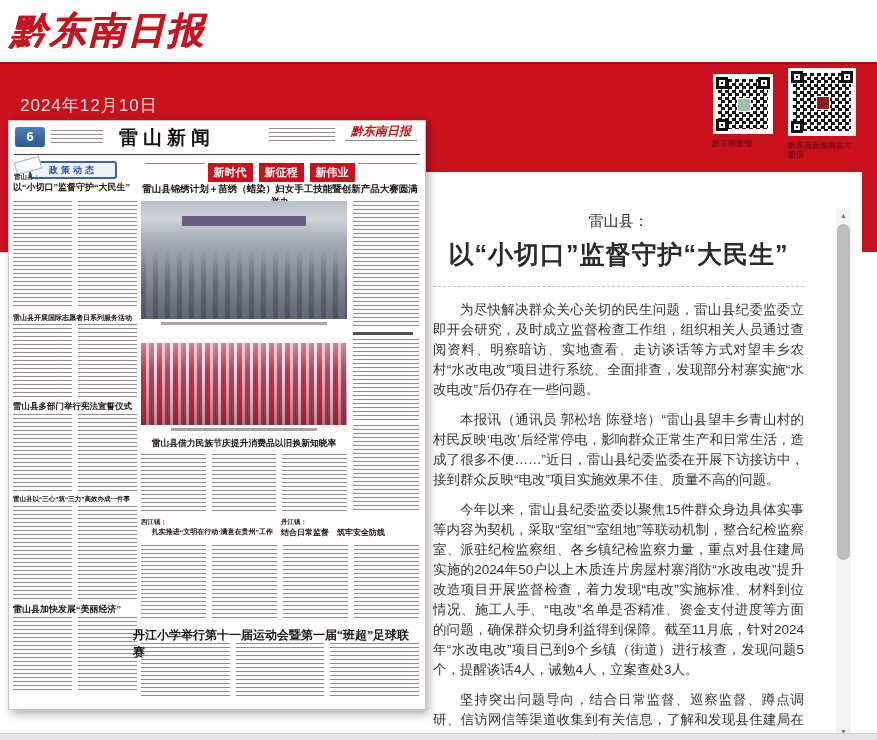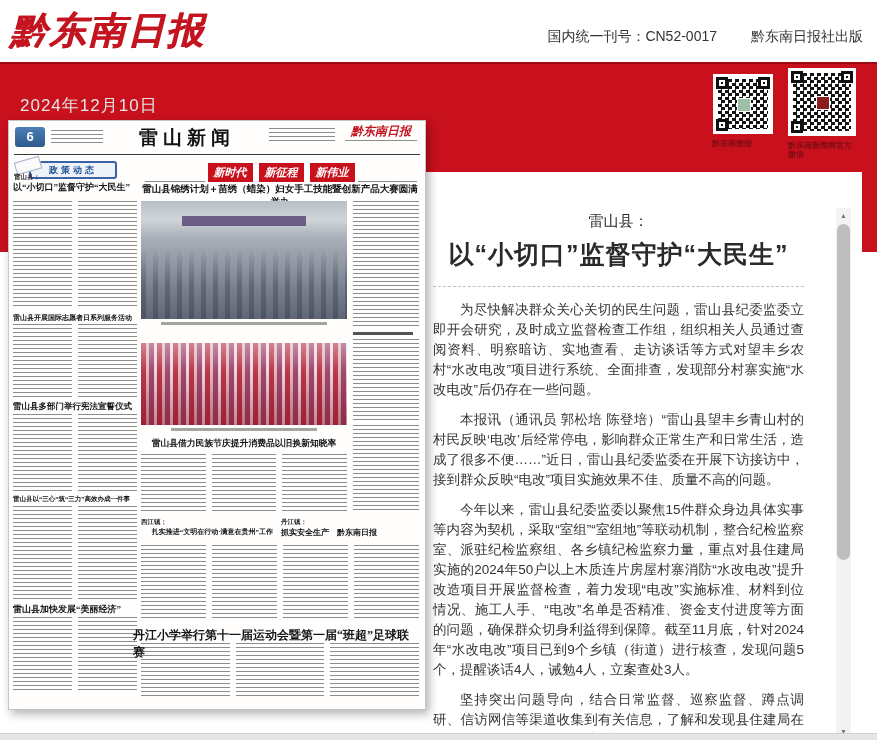--- a/index.html
+++ b/index.html
@@ -53,34 +53,34 @@
   
   .thumb{position:absolute;left:8px;top:120px;width:416px;height:588px;background:#fffefd;
       border:1px solid #c6c6c6;box-shadow:3px 4px 9px rgba(0,0,0,.30);z-index:3;}
   .thumb *{box-sizing:border-box;}
 
   .np-badge{position:absolute;left:6px;top:6px;width:30px;height:20px;border-radius:3px;
       background:linear-gradient(#4a7fb5,#2c5a8c);color:#fff;font-weight:bold;font-size:13px;
       text-align:center;line-height:20px;}
   .np-badge-side{position:absolute;left:42px;top:9px;width:52px;height:14px;}
   .np-title{position:absolute;left:110px;top:4px;font-family:Liberation Sans, sans-serif;
-      font-weight:bold;font-size:19px;color:#111;letter-spacing:5px;margin-left:20px;}
+      font-weight:bold;font-size:19px;color:#111;letter-spacing:5px;}
   .np-mast-ft{position:absolute;right:90px;top:7px;width:66px;height:16px;}
   .np-minilogo{position:absolute;right:4px;top:3px;width:80px;text-align:center;}
   .np-minilogo .t{font-family:"DejaVu Serif",serif;font-style:italic;font-weight:bold;
       font-size:12px;color:#c31420;line-height:14px;}
   .np-minilogo .u{margin:2px auto 0;width:72px;height:4px;}
   .np-rule{position:absolute;left:5px;right:5px;top:33px;border-top:1px solid #3a3a3a;}
 
   .np-stamp{position:absolute;left:20px;top:40px;width:88px;height:18px;border:2px solid #3962a8;
       border-radius:3px;background:#eef3fa;color:#1c4d95;font-weight:bold;font-size:9px;
       text-align:center;line-height:14px;letter-spacing:3px;}
   .np-stamp::before{content:"";position:absolute;left:-16px;top:-4px;width:24px;height:11px;
       background:#fafafa;border:1px solid #9fb2c8;transform:rotate(-16deg);}
-  .np-slogan{position:absolute;left:136px;top:42px;right:8px;display:flex;align-items:flex-end;font-style:italic;}
+  .np-slogan{position:absolute;left:136px;top:42px;right:8px;display:flex;align-items:flex-start;}
   .np-slogan .line{flex:1;border-top:1px solid #8a8a8a;}
   .np-slogan .sbox{background:#c9101d;color:#fff;font-size:11px;font-weight:bold;
       padding:2px 6px;margin:0 3px;white-space:nowrap;}
   .np-lead{position:absolute;left:130px;top:62px;right:4px;text-align:center;font-weight:bold;
       font-size:9.5px;color:#101010;font-family:"Liberation Serif",serif;}
 
   .np-head{position:absolute;font-weight:bold;color:#141414;font-family:"Liberation Serif",serif;}
   .np-kick{position:absolute;font-weight:bold;color:#222;font-size:6.5px;}
 
   
@@ -110,23 +110,20 @@
   .bottom-bar{position:absolute;left:0;right:0;bottom:0;height:6px;background:#e3e5e7;
       border-top:1px solid #cfd1d3;z-index:6;}
 </style>
 </head>
 <body>
 
 <div id="stage">
 
   <div class="header">
     <div class="brand-logo">黔东南日报</div>
-    <div class="header-meta">
-      <span>国内统一刊号：CN52-0017</span><span class="sep"></span><span>黔东南日报社出版</span>
-    </div>
   </div>
 
   <div class="banner">
     <div class="banner-date">2024年12月10日</div>
 
     <div class="qr-wrap qr-wrap1">
       <div class="qr qr1">
         <div class="qr-inner"></div>
         <div class="finder f-tl"></div>
         <div class="finder f-tr"></div>
@@ -223,21 +220,21 @@
     <div class="np-head" style="left:132px;top:317px;width:206px;font-size:8.8px;text-align:center;">雷山县借力民族节庆提升消费品以旧换新知晓率</div>
     <div class="ft-cols" style="left:132px;top:333px;width:206px;height:58px;">
         <div></div>
         <div></div>
         <div></div>
       </div>
 
     <div class="np-kick" style="left:132px;top:397px;">西江镇：</div>
     <div class="np-head" style="left:132px;top:406px;width:132px;font-size:7px;text-align:right;">扎实推进“文明在行动·满意在贵州”工作</div>
     <div class="np-kick" style="left:272px;top:397px;">丹江镇：</div>
-    <div class="np-head" style="left:272px;top:406px;width:138px;font-size:8px;">抓实安全生产　黔东南日报</div>
+    <div class="np-head" style="left:272px;top:406px;width:138px;font-size:8px;">结合日常监督　筑牢安全防线</div>
     <div class="ft-cols" style="left:132px;top:424px;width:278px;height:76px;">
         <div></div>
         <div></div>
         <div></div>
         <div></div>
       </div>
     <div class="np-head" style="left:124px;top:506px;width:278px;font-size:12px;text-align:left;">丹江小学举行第十一届运动会暨第一届“班超”足球联赛</div>
     <div class="ft-cols" style="left:132px;top:522px;width:278px;height:54px;">
         <div></div>
         <div></div>

